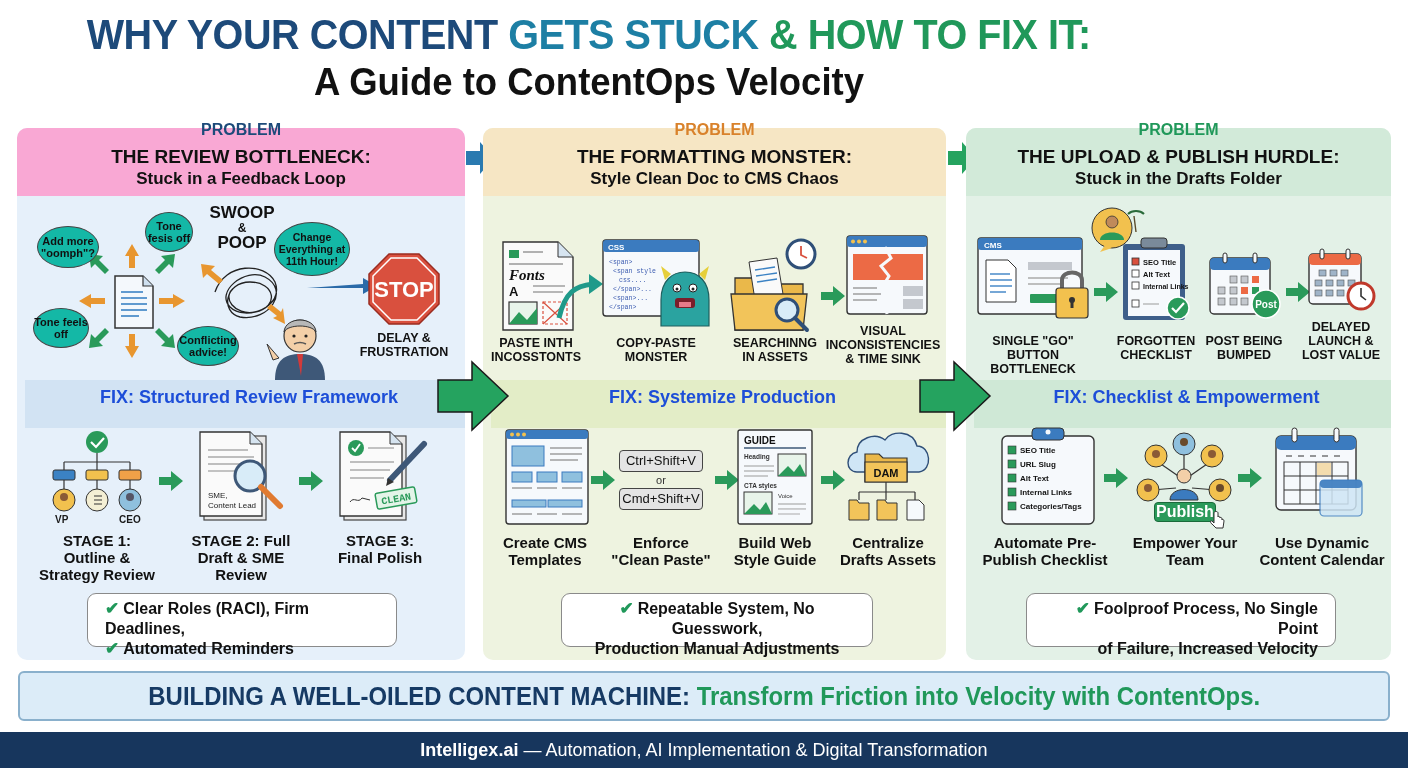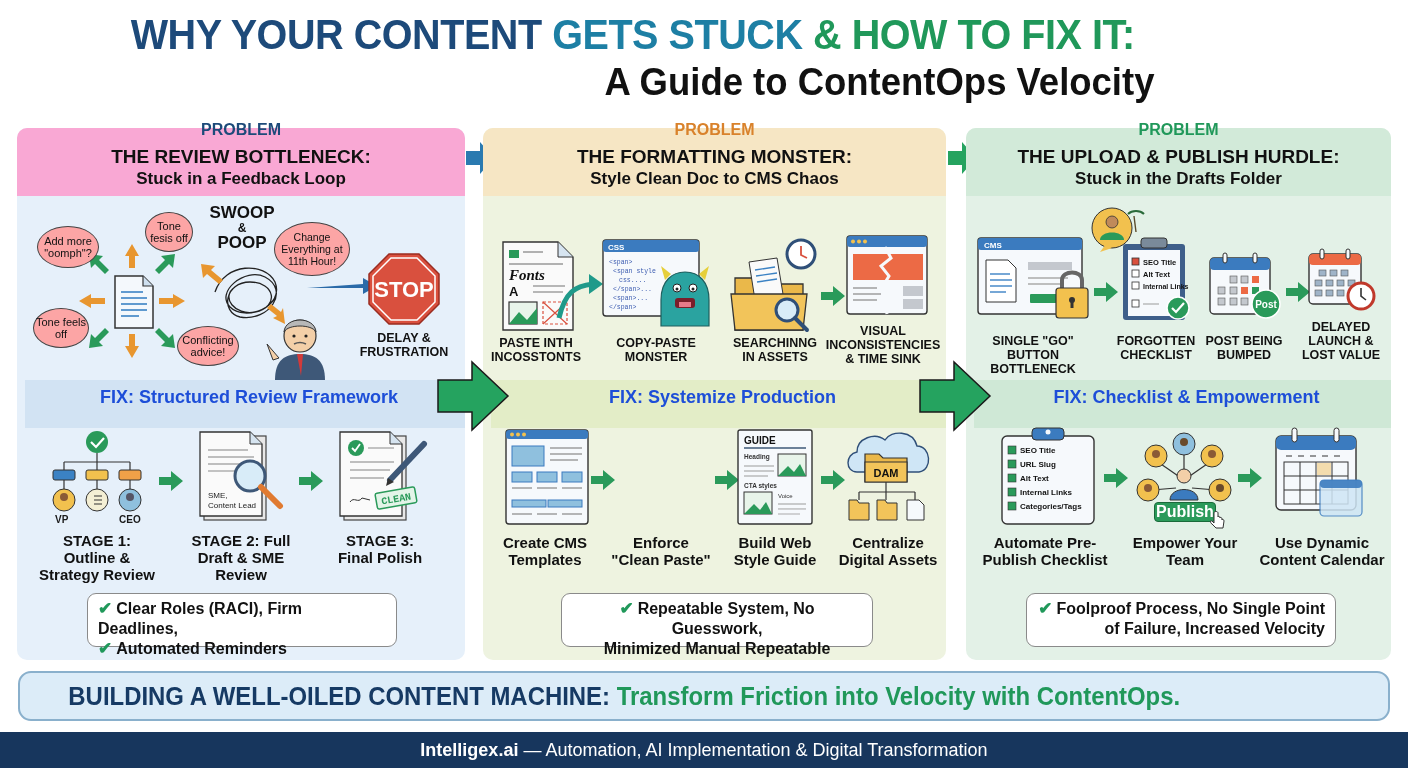--- a/index.html
+++ b/index.html
@@ -1,45 +1,45 @@
 <!DOCTYPE html>
 <html><head>
 <meta charset="utf-8">
 <style>
 *{box-sizing:border-box;margin:0;padding:0}
 html,body{width:1408px;height:768px;overflow:hidden;background:#ffffff;font-family:"Liberation Sans",sans-serif;color:#1a1a1a}
 .page{position:relative;width:1408px;height:768px}
-.title{position:absolute;left:0;top:8px;width:1178px;text-align:right}
+.title{position:absolute;left:0;top:8px;width:1178px;text-align:center}
 .title-main{font-family:"Liberation Sans",sans-serif;font-weight:bold;font-size:43px;letter-spacing:-0.5px;line-height:52px;transform:scaleX(0.92);display:inline-block;white-space:nowrap}
 .t-a{color:#1d4a7a}.t-b{color:#1d7fa4}.t-c{color:#20985a}
 .title-sub{font-weight:bold;font-size:38px;line-height:44px;color:#111;transform:scaleX(0.96);display:block}
 .col{position:absolute;top:128px;height:532px;border-radius:10px;overflow:hidden}
 .col1{left:17px;width:448px;background:#e6f0fa}
 .col2{left:483px;width:463px;background:#eef3e0}
 .col3{left:966px;width:425px;background:#e3f1e7}
 .ptag{position:absolute;top:-7px;width:100%;text-align:center;font-weight:bold;font-size:16px;z-index:3}
 .phead{position:absolute;left:0;top:0;width:100%;height:68px;text-align:center;padding-top:18px}
 .col1 .phead{background:#f9a8d4}.col2 .phead{background:#f6e6c4}.col3 .phead{background:#d2ead9}
 .phead .h1{font-weight:bold;font-size:19px;line-height:22px;color:#111}
 .phead .h2{font-weight:bold;font-size:17px;line-height:22px;color:#111}
 .ptop{position:absolute;left:0;top:68px;width:100%;height:184px}
 .fhead{position:absolute;left:8px;top:252px;width:100%;height:48px;text-align:center;font-weight:bold;font-size:18px;line-height:34px;color:#1d4ed8}
 .col1 .fhead{background:#d2e3f3}.col2 .fhead{background:#e3edc7}.col3 .fhead{background:#cfe8d6}
 .item{position:absolute;text-align:center;font-weight:bold;font-size:12.5px;line-height:14px;color:#111}
 .fitem{position:absolute;text-align:center;font-weight:bold;font-size:15px;line-height:17px;color:#111}
-.box{position:absolute;background:#fff;border:1.5px solid #8a8a8a;border-radius:9px;font-weight:bold;font-size:16px;line-height:20px;color:#111;padding:5px 10px}
+.box{position:absolute;background:#fff;border:1.5px solid #8a8a8a;border-radius:9px;font-weight:bold;font-size:16px;line-height:20px;color:#111;padding:5px 17px}
 .chk{color:#20985a;font-size:17px;margin-right:4px}
 .bigarrow{position:absolute;z-index:5}
-.bottom{position:absolute;left:18px;top:671px;width:1372px;height:50px;border:2px solid #8ab0cc;border-radius:13px;background:#dcecf8;line-height:46px;font-weight:bold;font-size:26px;white-space:nowrap}
+.bottom{position:absolute;left:18px;top:671px;width:1372px;height:50px;border:2px solid #8ab0cc;border-radius:6px;background:#dcecf8;text-align:center;line-height:46px;font-weight:bold;font-size:26px;white-space:nowrap}
 .bottom .b1{color:#163a64}.bottom .b2{color:#20985a}
 .bottom-inner{display:inline-block;transform:scaleX(0.92)}
 .footer{position:absolute;left:0;top:732px;width:1408px;height:36px;background:#17365d;color:#fff;text-align:center;font-size:18px;line-height:36px}
 .footer .brand{font-weight:bold}
 svg{position:absolute;overflow:visible}
-.bubble{position:absolute;background:#fca5a5;border:1.5px solid #444;border-radius:50%;text-align:center;font-weight:normal;font-size:11px;line-height:12px;color:#111;display:flex;align-items:center;justify-content:center}
+.bubble{position:absolute;background:#14b8a6;border:1.5px solid #444;border-radius:50%;text-align:center;font-weight:bold;font-size:11px;line-height:12px;color:#111;display:flex;align-items:center;justify-content:center}
 </style>
 </head>
 <body>
 
 <div class="page">
 
   <div class="title">
     <div class="title-main">
       <span class="t-a">WHY YOUR CONTENT </span><span class="t-b">GETS STUCK </span><span class="t-c">&amp; HOW TO FIX IT:</span>
     </div>
@@ -316,20 +316,25 @@
       <g stroke="#999" stroke-width="1.4">
           <line x1="6" y1="84" x2="26" y2="84"></line>
           <line x1="31" y1="84" x2="51" y2="84"></line>
           <line x1="56" y1="84" x2="76" y2="84"></line>
         </g>
     </svg>
     <svg style="left:108px;top:342px" width="24" height="20">
         <polygon points="0,6 12,6 12,0 24,10 12,20 12,14 0,14" fill="#2a9a5a"></polygon>
       </svg>
 
+    <div style="position:absolute;left:136px;top:322px;width:84px;text-align:center">
+      <div style="background:#e4e4e4;border:1.4px solid #444;border-radius:4px;font-size:13px;line-height:20px;color:#111">Ctrl+Shift+V</div>
+      <div style="font-size:11px;line-height:16px;color:#333">or</div>
+      <div style="background:#e4e4e4;border:1.4px solid #444;border-radius:4px;font-size:13px;line-height:20px;color:#111">Cmd+Shift+V</div>
+    </div>
     <svg style="left:232px;top:342px" width="24" height="20">
         <polygon points="0,6 12,6 12,0 24,10 12,20 12,14 0,14" fill="#2a9a5a"></polygon>
       </svg>
 
     <svg style="left:255px;top:302px" width="76" height="96">
       <rect x="0" y="0" width="74" height="94" rx="2" fill="#f6f9fc" stroke="#333" stroke-width="1.4"></rect>
       <text x="6" y="14" font-family="Liberation Sans, sans-serif" font-weight="bold" font-size="10" fill="#111">GUIDE</text>
       <line x1="6" y1="18" x2="68" y2="18" stroke="#3e5878" stroke-width="1.5"></line>
       <text x="6" y="29" font-family="Liberation Sans, sans-serif" font-weight="bold" font-size="6.5" fill="#333">Heading</text>
       <g stroke="#aaa" stroke-width="1.2">
@@ -366,25 +371,25 @@
           <line x1="70" y1="64" x2="70" y2="72"></line>
         </g>
       <path d="M4,72 L12,72 L14,75 L24,75 L24,92 L4,92 Z" fill="#f2c45a" stroke="#333" stroke-width="1"></path>
       <path d="M32,72 L40,72 L42,75 L52,75 L52,92 L32,92 Z" fill="#f2c45a" stroke="#333" stroke-width="1"></path>
       <path d="M62,72 L74,72 L79,77 L79,92 L62,92 Z" fill="#f6f9fc" stroke="#333" stroke-width="1"></path>
     </svg>
 
     <div class="fitem" style="left:12px;top:406px;width:100px">Create CMS Templates</div>
     <div class="fitem" style="left:126px;top:406px;width:104px">Enforce "Clean Paste"</div>
     <div class="fitem" style="left:244px;top:406px;width:96px">Build Web Style Guide</div>
-    <div class="fitem" style="left:350px;top:406px;width:110px">Centralize Digital Assets</div>
+    <div class="fitem" style="left:350px;top:406px;width:110px">Centralize Drafts Assets</div>
 
     <div class="box" style="left:78px;top:465px;width:312px;height:54px;text-align:center">
       <div><span class="chk">✔</span><span>Repeatable System, No Guesswork,</span></div>
-      <div>Minimized Manual Repeatable</div>
+      <div>Production Manual Adjustments</div>
     </div>
   </div>
   <div class="ptag" style="position:absolute;left:483px;top:121px;width:463px;color:#d9822b">PROBLEM</div>
 
   <div class="col col3">
     <div class="phead">
       <div class="h1">THE UPLOAD &amp; PUBLISH HURDLE:</div>
       <div class="h2">Stuck in the Drafts Folder</div>
     </div>
     <div class="ptop">

